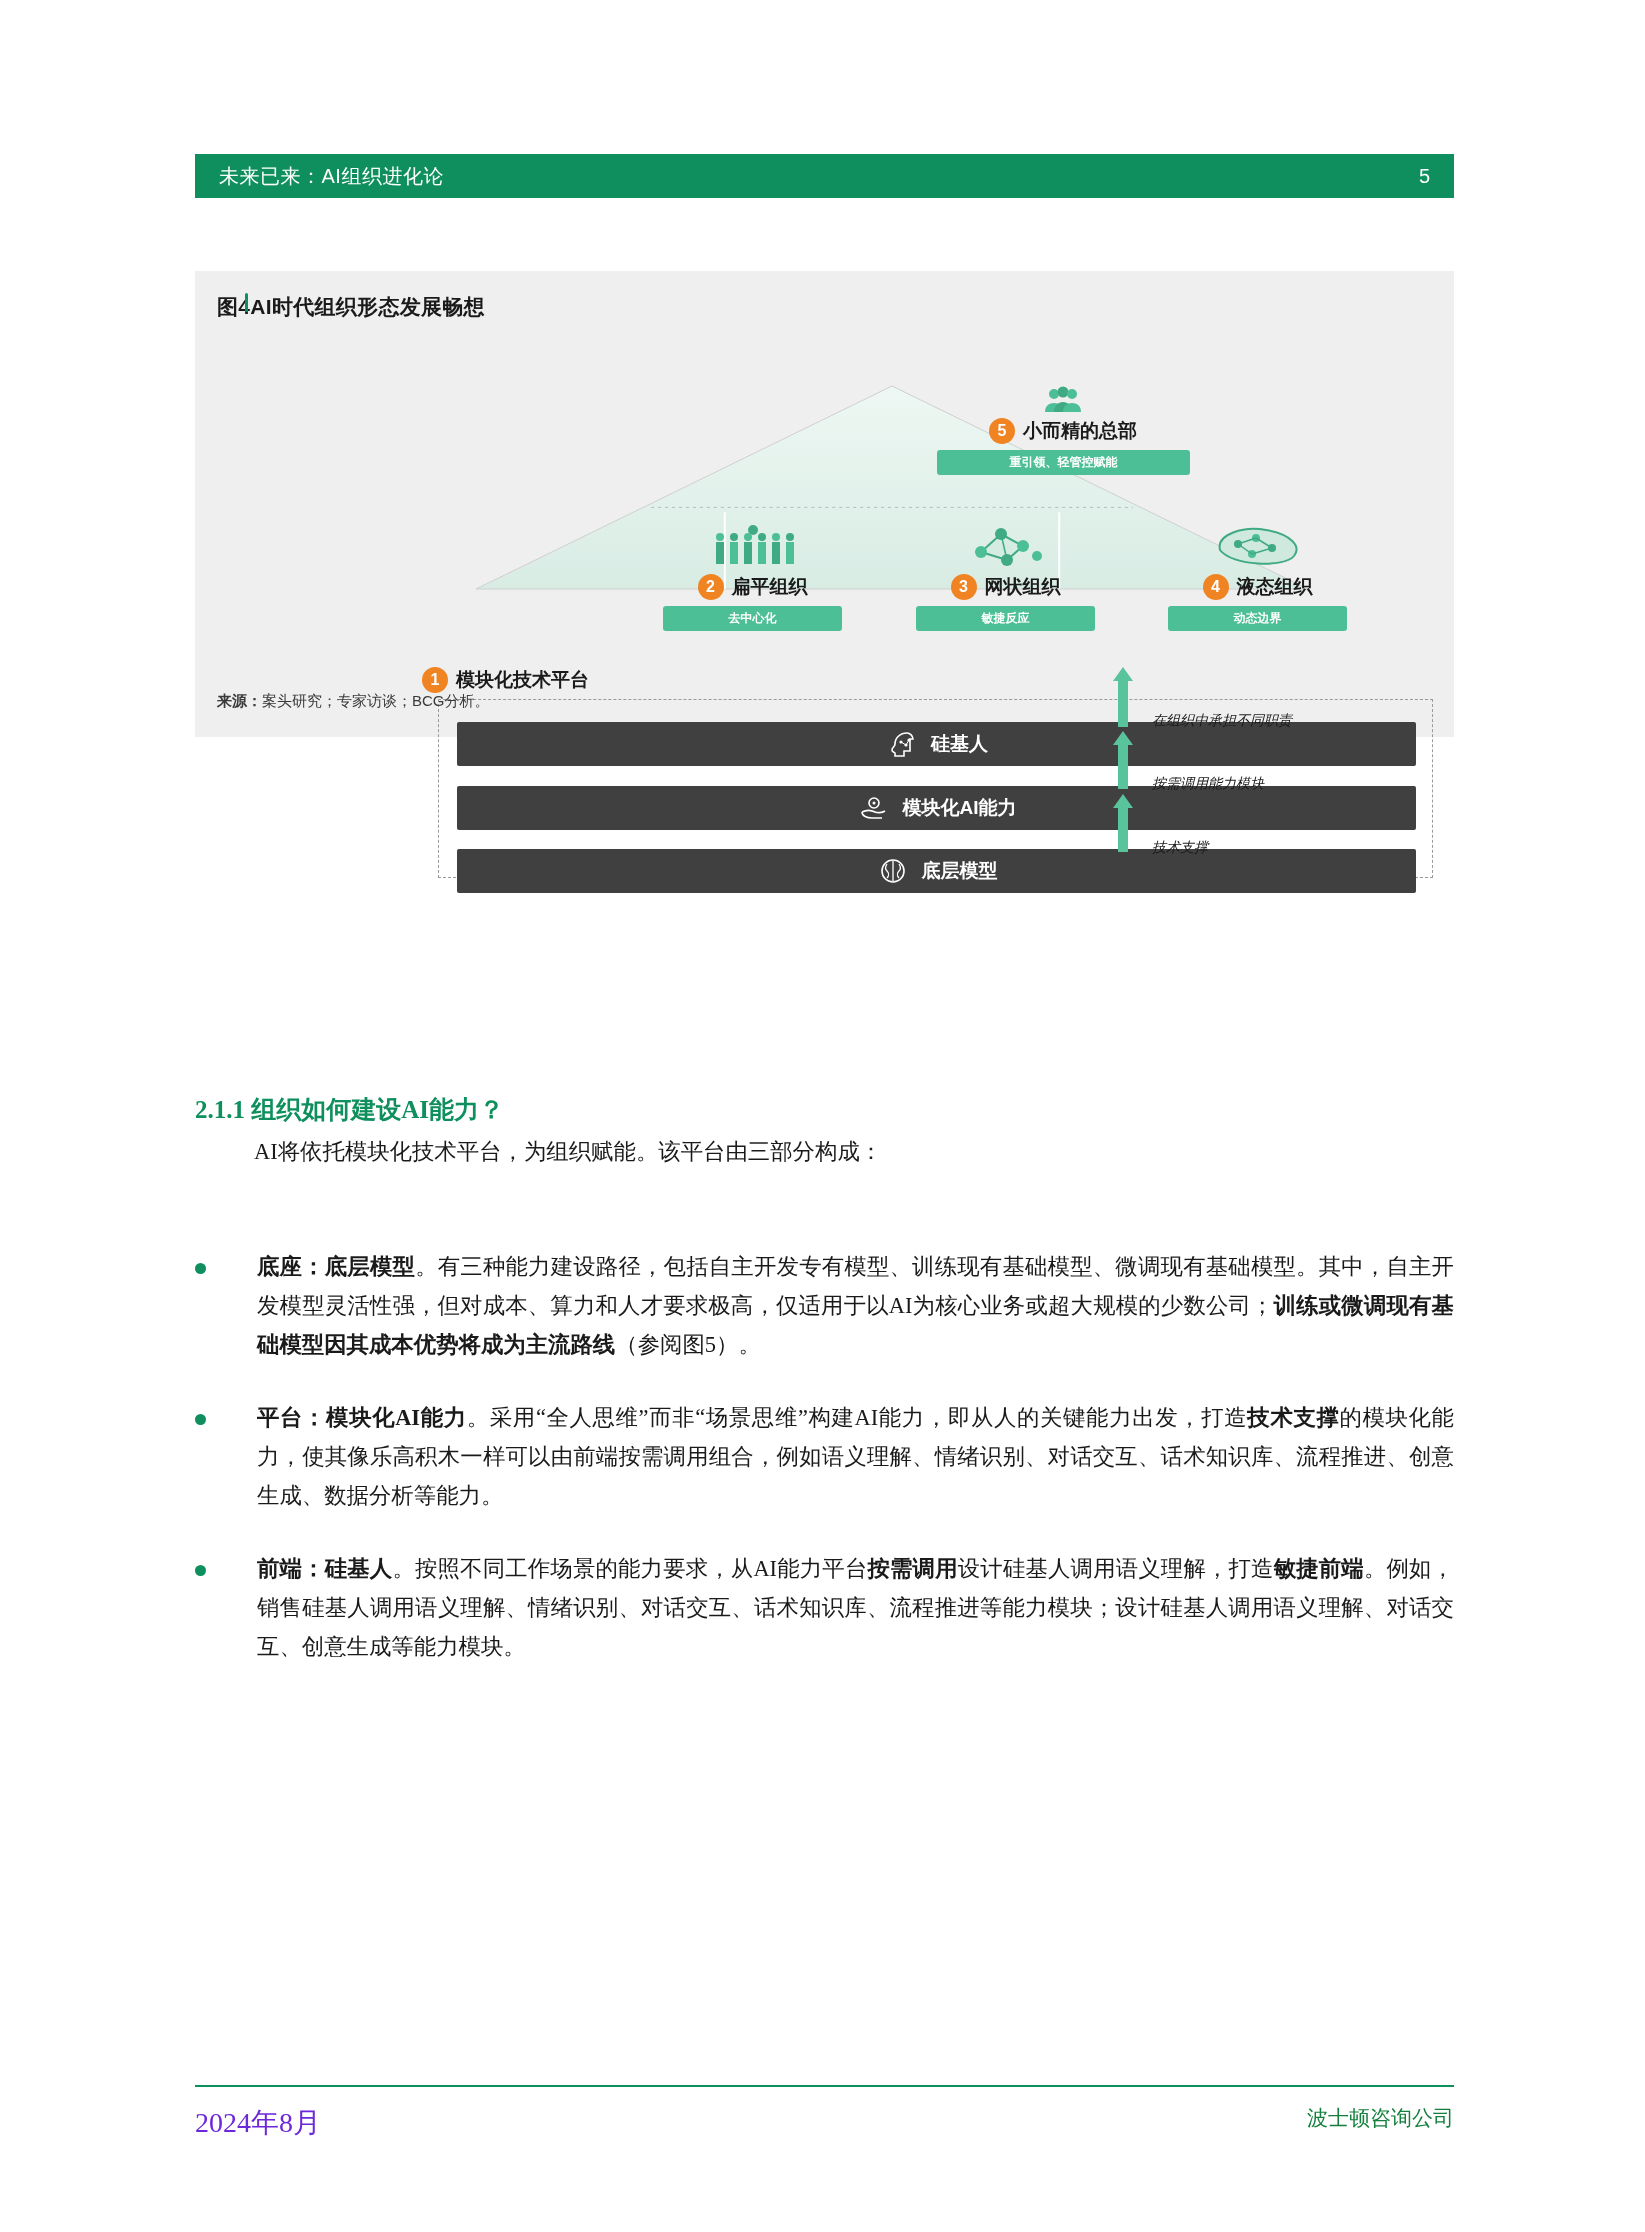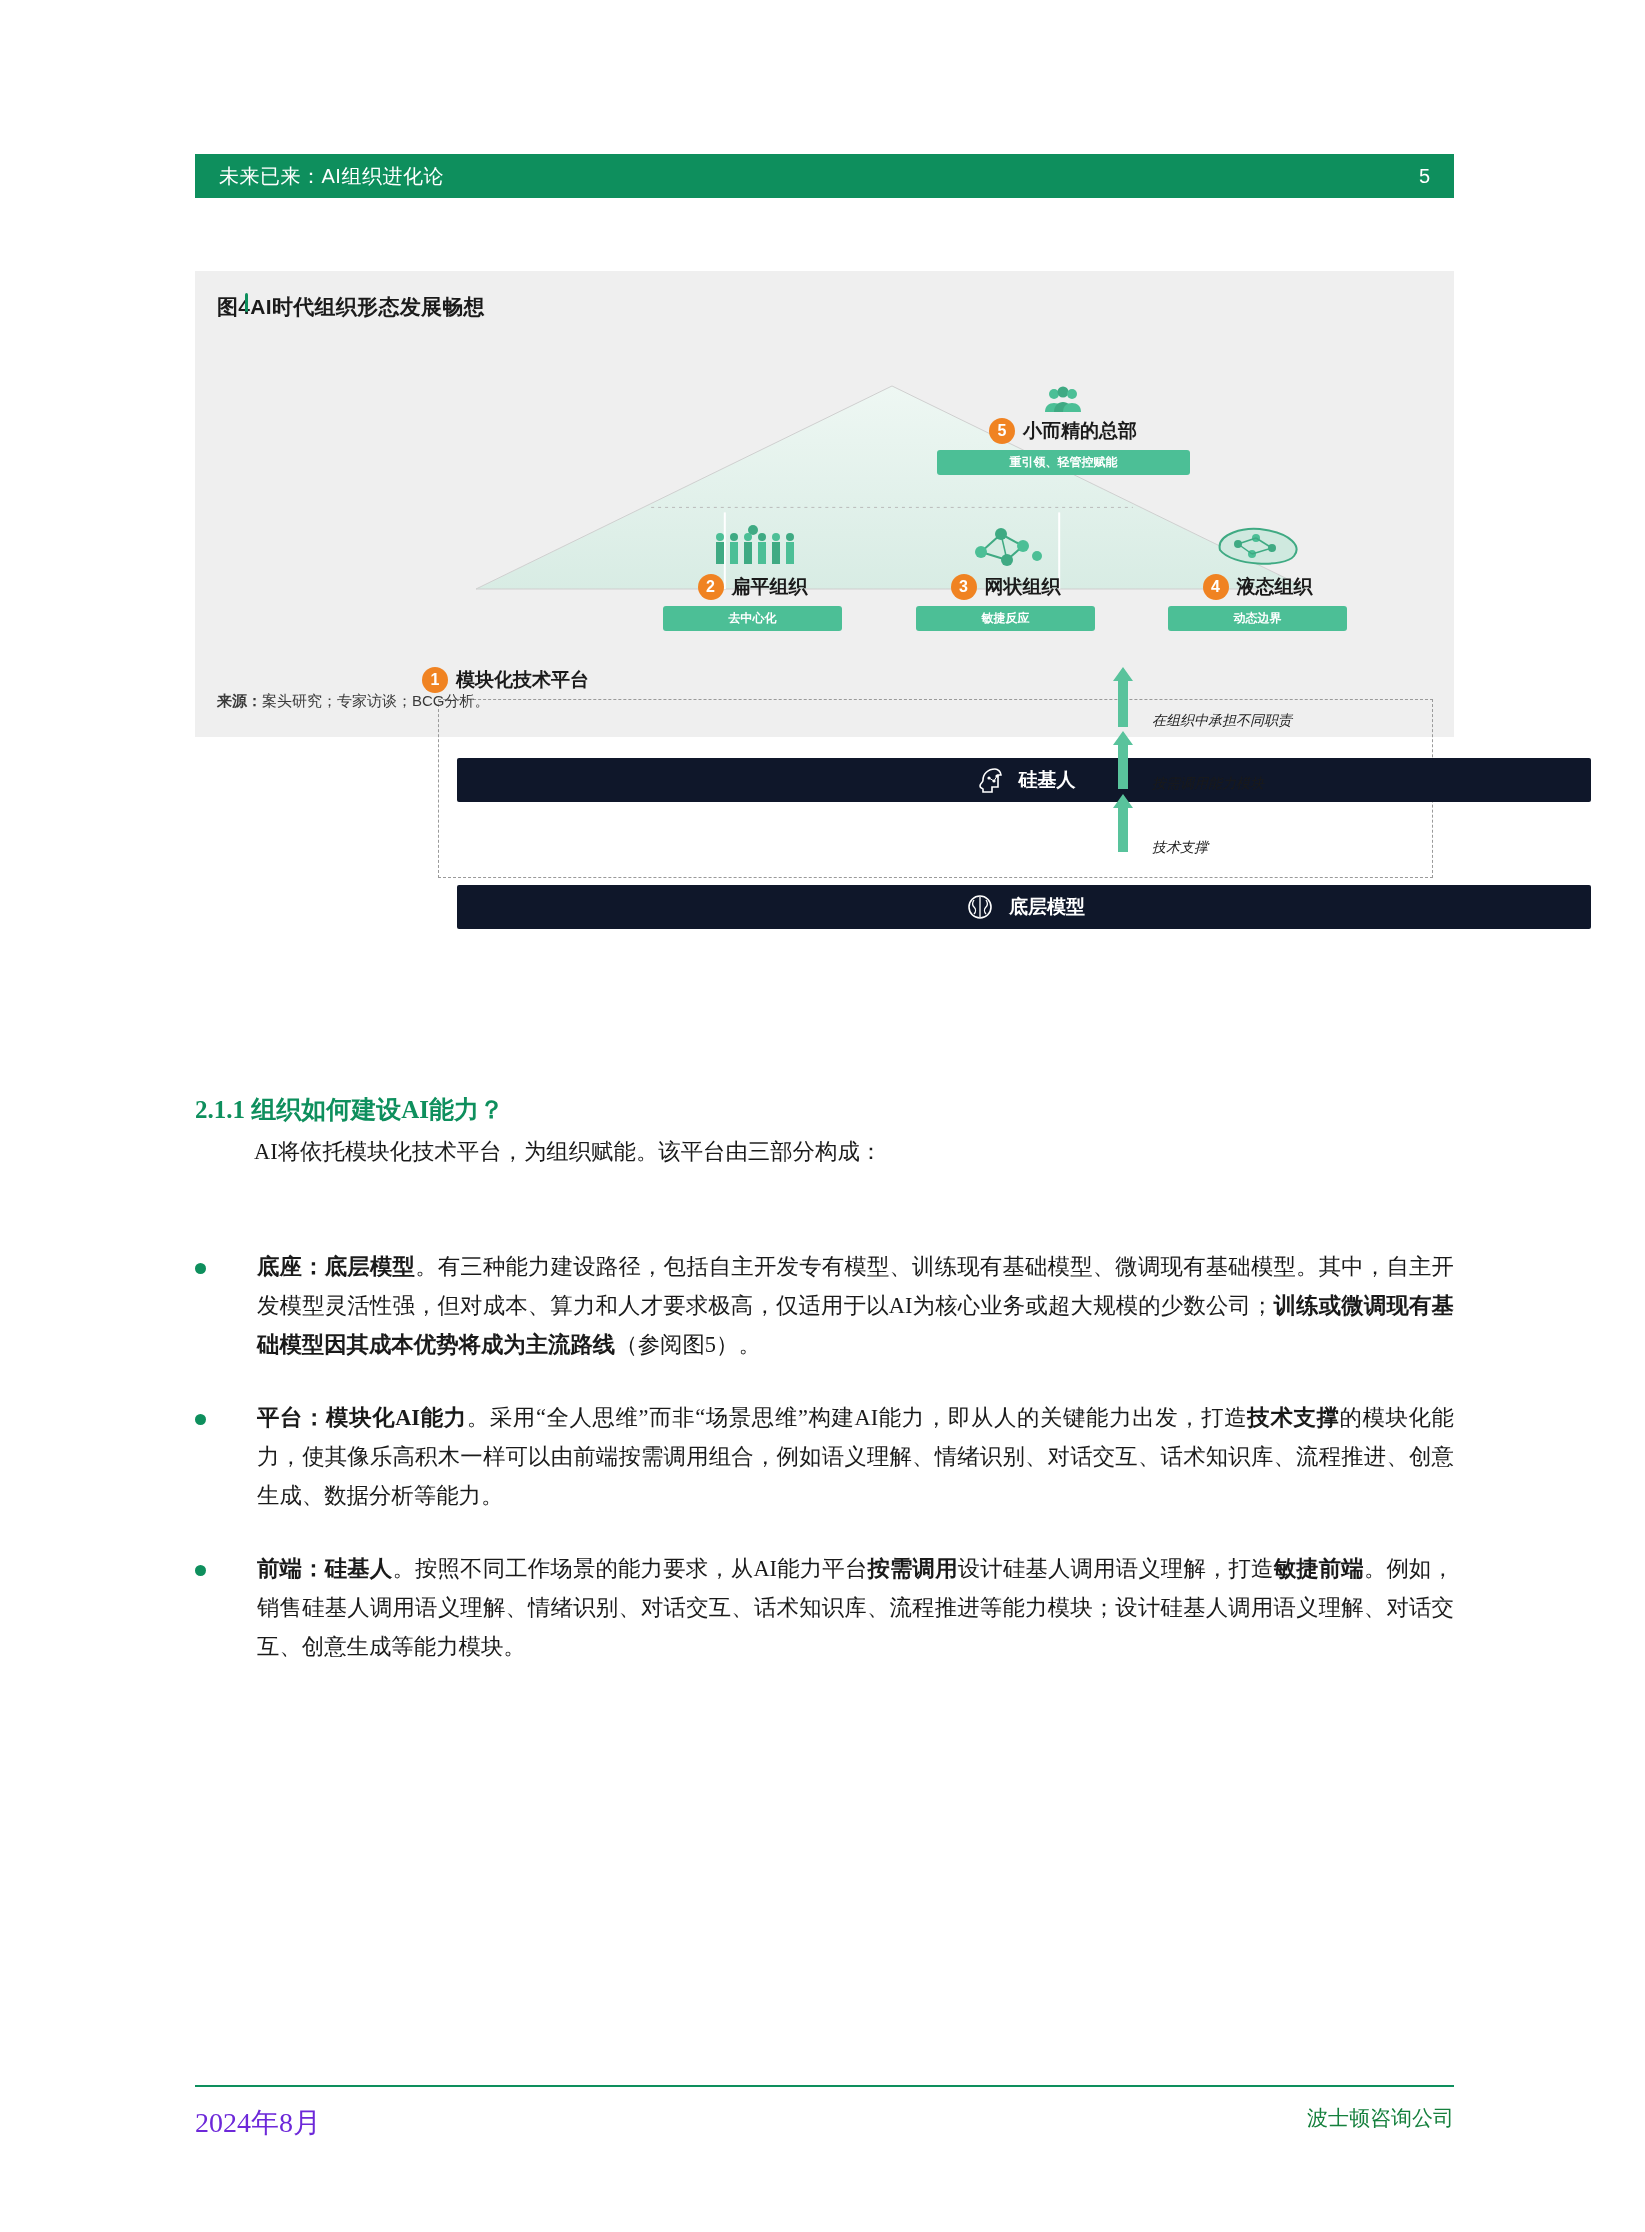--- a/index.html
+++ b/index.html
@@ -79,23 +79,23 @@
   .node1{
     position:absolute;left:227px;top:396px;display:flex;align-items:center;gap:8px;
   }
 
   
   .platform{
     position:absolute;left:243px;top:428px;width:995px;height:179px;
     border:1px dashed #9a9a9a;box-sizing:border-box;
   }
   .bar{
-    position:absolute;left:18px;width:1134px;height:44px;
-    background:#0f172a;border-radius:2px;
-    display:flex;align-items:center;justify-content:center;gap:12px;margin-top:36px;
+    position:absolute;left:18px;width:959px;height:44px;
+    background:#404040;border-radius:2px;
+    display:flex;align-items:center;justify-content:center;gap:12px;
   }
   .bar .bicon{width:34px;height:30px;display:flex;align-items:center;justify-content:center;}
   .bar .btext{color:#ffffff;font-size:19px;font-weight:bold;}
   .b1{top:22px;}
   .b2{top:86px;}
   .b3{top:149px;}
 
   .annot{
     position:absolute;color:#1a1a1a;font-size:14px;font-style:italic;
   }
@@ -268,20 +268,31 @@
             <circle cx="14" cy="12" r="1.6" fill="#ffffff"></circle>
               <circle cx="19" cy="15" r="1.6" fill="#ffffff"></circle>
             <circle cx="22" cy="10" r="1.6" fill="#ffffff"></circle>
             <line x1="14" y1="12" x2="19" y2="15" stroke="#ffffff" stroke-width="1"></line>
             <line x1="19" y1="15" x2="22" y2="10" stroke="#ffffff" stroke-width="1"></line>
           </svg>
         </span>
         <span class="btext">硅基人</span>
       </div>
 
+      <div class="bar b2">
+        <span class="bicon">
+          <svg width="32" height="28" viewBox="0 0 32 28">
+            <path d="M4 18c4-2 9-2 13 0 2 1 7 1 10-1" fill="none" stroke="#ffffff" stroke-width="1.6"></path>
+            <path d="M4 18c0 4 5 6 10 6h10" fill="none" stroke="#ffffff" stroke-width="1.6"></path>
+            <circle cx="16" cy="9" r="5" fill="none" stroke="#ffffff" stroke-width="1.6"></circle>
+            <circle cx="16" cy="9" r="1.5" fill="#ffffff"></circle>
+          </svg>
+        </span>
+        <span class="btext">模块化AI能力</span>
+      </div>
 
       <div class="bar b3">
         <span class="bicon">
           <svg width="28" height="28" viewBox="0 0 28 28">
             <circle cx="14" cy="14" r="11" fill="none" stroke="#ffffff" stroke-width="1.6"></circle>
             <path d="M14 4v20M8 7c-2 3-2 5 0 7s2 5 0 7M20 7c2 3 2 5 0 7s-2 5 0 7" fill="none" stroke="#ffffff" stroke-width="1.3"></path>
           </svg>
         </span>
         <span class="btext">底层模型</span>
       </div>

